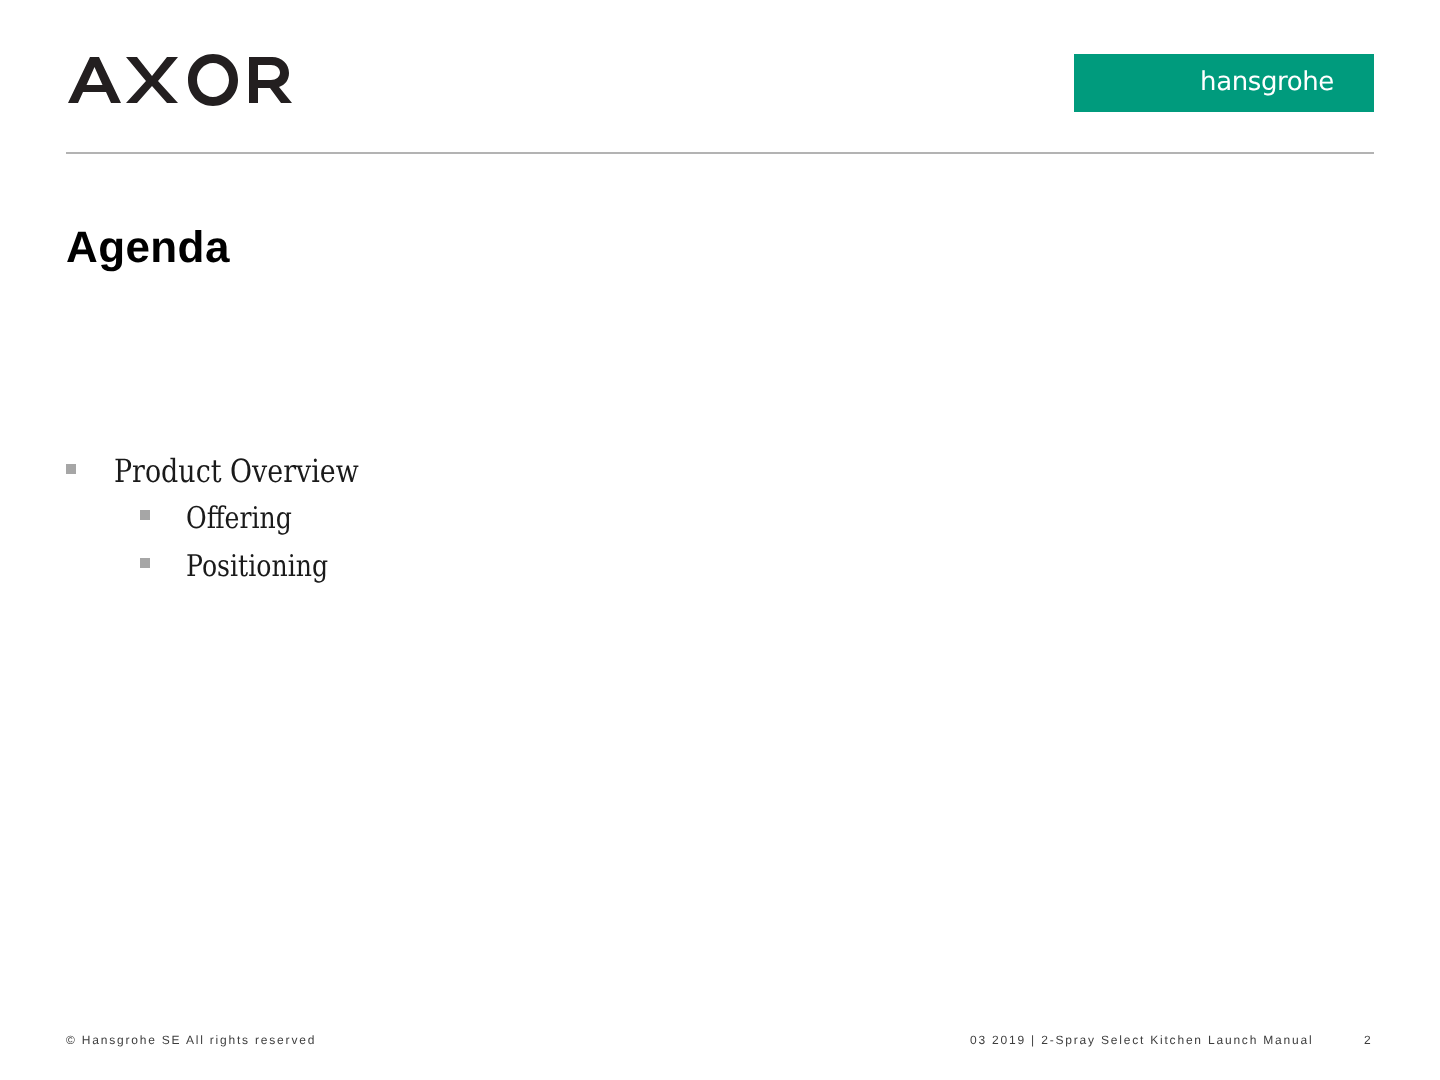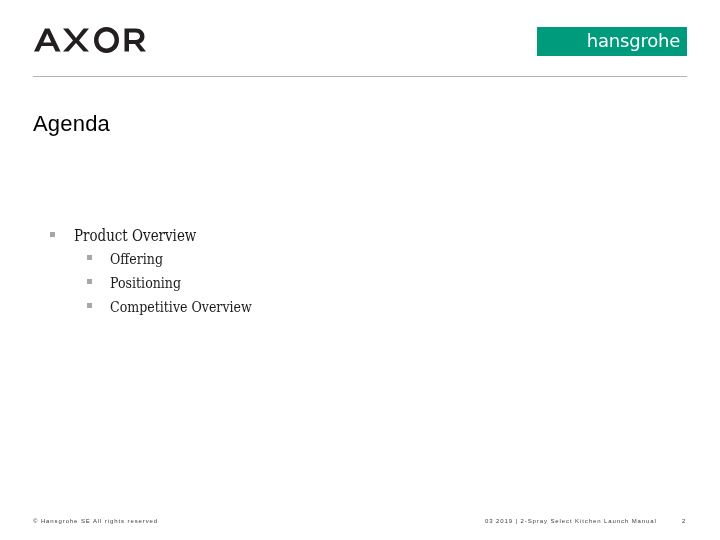--- a/index.html
+++ b/index.html
@@ -41,21 +41,21 @@
     width: 150px;
     height: 29px;
     background: #009B7D;
     display: flex;
     align-items: center;
     justify-content: center;
   }
   .hansgrohe-badge .hg-text {
     color: #ffffff;
     font-family: "DejaVu Sans", sans-serif;
-    font-size: 18px;
+    font-size: 13px;
     font-weight: 400;
     letter-spacing: -0.2px;
     line-height: 1;
     padding-bottom: 1px;
     margin-left: 43px;
   }
 
   .header-rule {
     position: absolute;
     left: 33px;
@@ -65,31 +65,31 @@
     background: #b3b3b3;
   }
 
   
   .slide-title {
     position: absolute;
     left: 33px;
     top: 111px;
     font-family: "Liberation Sans", sans-serif;
     font-size: 22px;
-    font-weight: normal;
+    font-weight: bold;
     color: #000000;
     letter-spacing: 0.2px;
     line-height: 1.2;
     white-space: nowrap;
   }
 
   
   .agenda {
     position: absolute;
-    left: 50px;
+    left: 33px;
     top: 226px;
     width: 500px;
   }
 
   .bullet-row {
     display: flex;
     align-items: baseline;
     height: 24px;
   }
   .bullet-row.level-1 { padding-left: 0px; }
@@ -190,24 +190,20 @@
     <div class="bullet-row level-2">
       <span class="bullet-marker"></span>
       <span class="bullet-text">Offering</span>
     </div>
 
     <div class="bullet-row level-2">
       <span class="bullet-marker"></span>
       <span class="bullet-text">Positioning</span>
     </div>
 
-    <div class="bullet-row level-2">
-      <span class="bullet-marker"></span>
-      <span class="bullet-text">Competitive Overview</span>
-    </div>
 
 
 
 
   </div>
 
   <div class="footer-left">© Hansgrohe SE  All rights reserved</div>
 
   <div class="footer-center">03 2019 | 2-Spray Select Kitchen Launch Manual</div>
 

